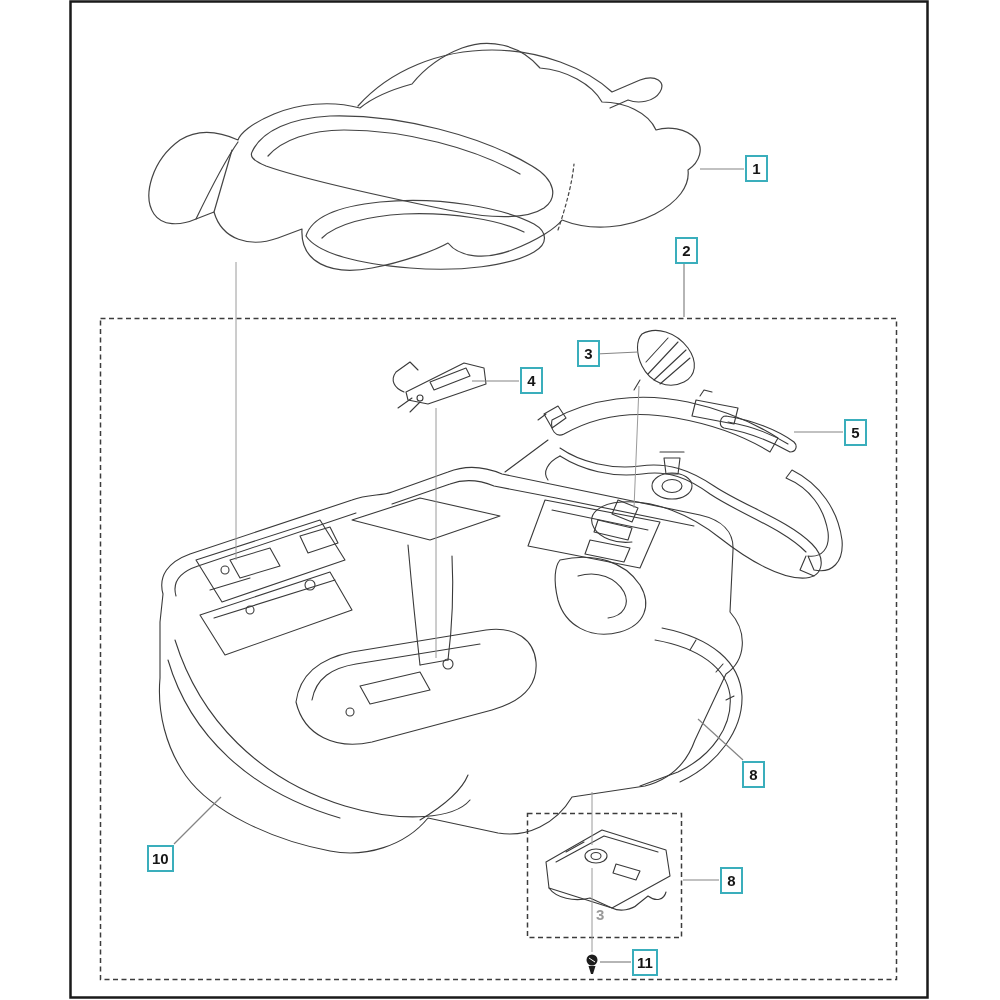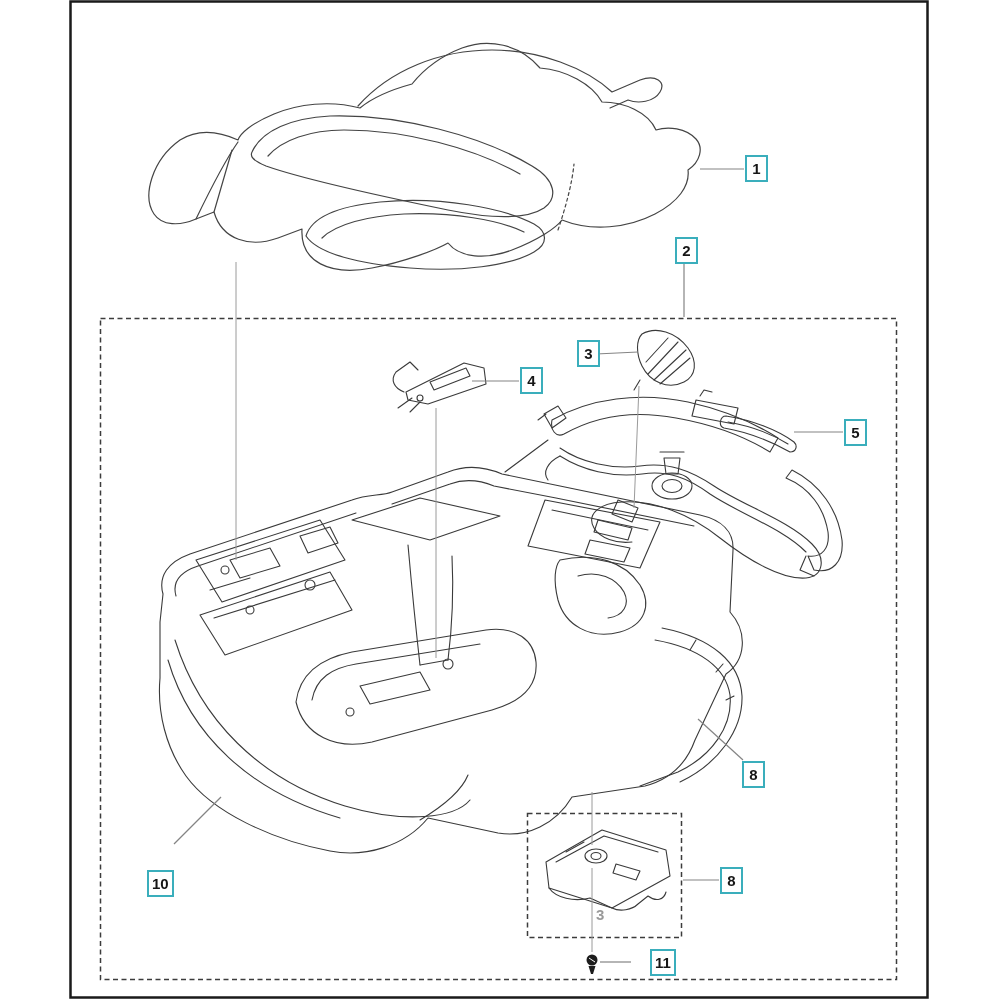--- a/index.html
+++ b/index.html
@@ -10,22 +10,22 @@
     background:#ffffff;border:2px solid var(--accent,#3aaebc);color:#161616;
     font-weight:bold;font-size:15px;line-height:1;height:21px;min-width:13px;
     padding:1px 3px;cursor:pointer;user-select:none;
   }
   .co-1{left:745px;top:155px;}
   .co-2{left:675px;top:237px;}
   .co-3{left:577px;top:340px;}
   .co-4{left:520px;top:367px;}
   .co-5{left:844px;top:419px;}
   .co-8{left:720px;top:867px;}
-  .co-10{left:147px;top:870px;}
-  .co-11{left:632px;top:949px;margin-left:18px;}
+  .co-10{left:147px;top:845px;}
+  .co-11{left:632px;top:949px;}
   .co-12{left:742px;top:761px;}
   .qty-note{
     position:absolute;left:596px;top:906px;color:#9a9a9a;
     font-size:15px;font-weight:bold;
   }
 </style>
 </head>
 <body>
 
 <div id="stage">

